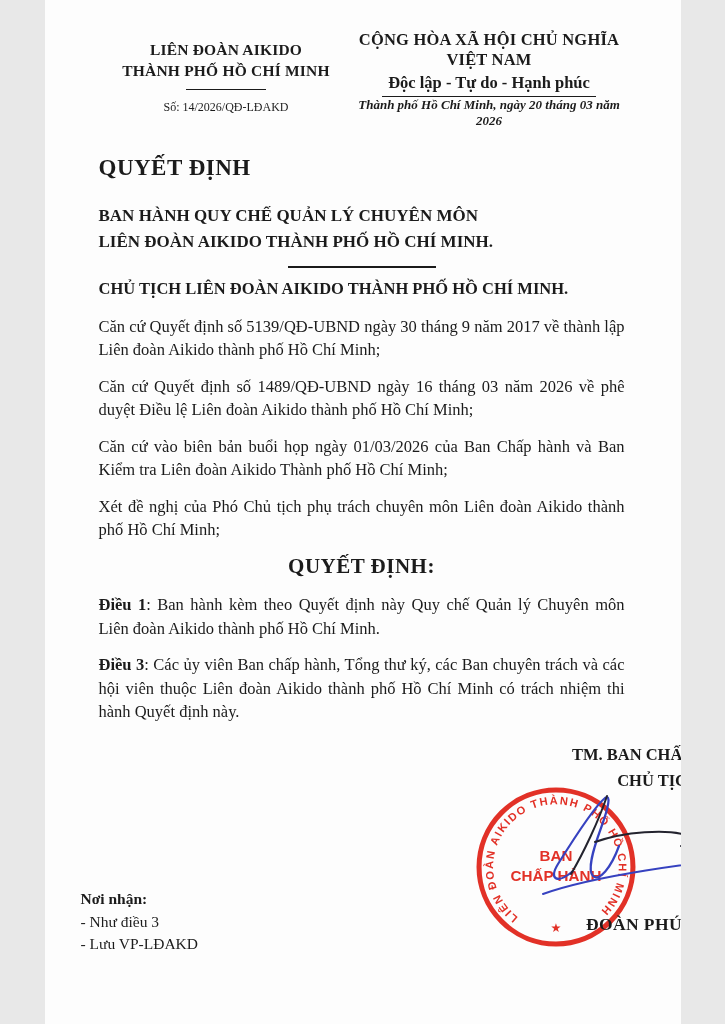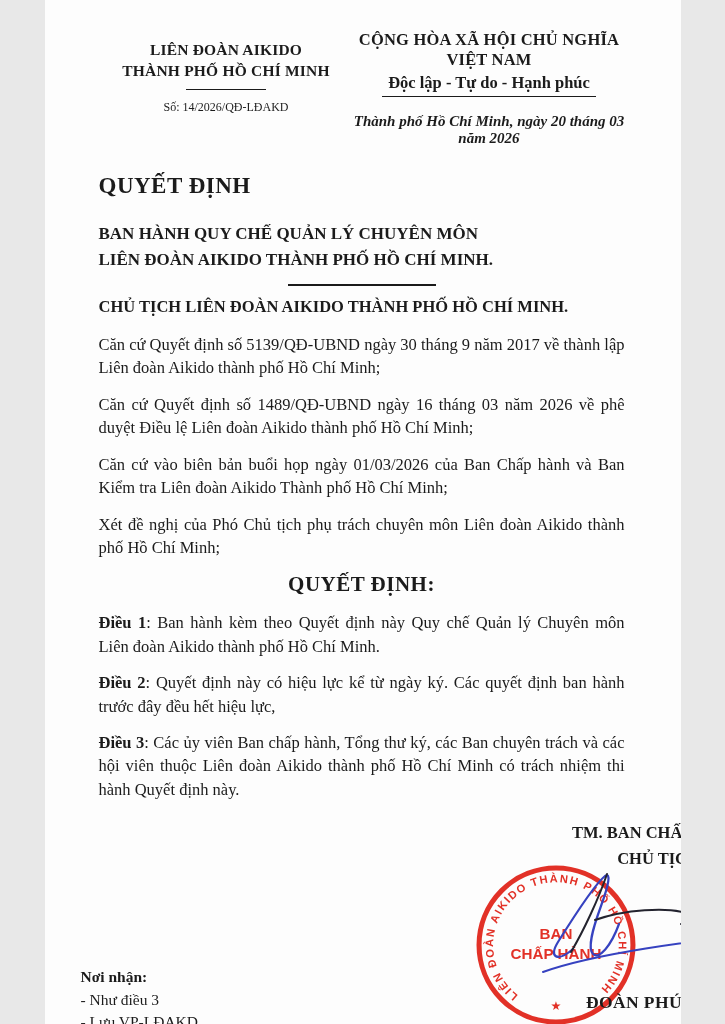--- a/index.html
+++ b/index.html
@@ -14,21 +14,21 @@
   
   .hdr { display:flex; }
   .hdr-left { width:255px; text-align:center; padding-top:10px; }
   .hdr-left .org-line { font-weight:bold; font-size:15.5px; line-height:1.35; letter-spacing:.2px; }
   .org-underline { width:80px; height:0; border-bottom:1.6px solid #1b1b1b; margin:7px auto 10px auto; }
   .doc-number { font-size:12px; }
   .hdr-right { flex:1; text-align:center; }
   .hdr-right .nat-line1 { font-weight:bold; font-size:16.5px; letter-spacing:.2px; }
   .hdr-right .nat-line2 { display:inline-block; font-weight:bold; font-size:16.5px; margin-top:3px;
                           padding:0 6px 3px 6px; border-bottom:1.6px solid #1b1b1b; }
-  .dateline { font-style:italic; font-weight:bold; font-size:15px; margin-top:16px; }
+  .dateline { font-style:italic; font-weight:bold; font-size:13px; margin-top:0; }
 
   
   .title-main { text-align:left; font-weight:bold; font-size:23px; margin-top:26px; letter-spacing:.5px; }
   .title-sub { text-align:left; font-weight:bold; font-size:17px; line-height:1.5; margin-top:22px; }
   .title-divider { width:148px; height:0; border-bottom:2px solid #1b1b1b; margin:12px auto 0 auto; }
   .authority { font-weight:bold; font-size:16.5px; margin-top:11px; }
 
   
   .body-text { margin-top:16px; }
   .body-text p { font-size:16.5px; line-height:1.42; text-align:justify; margin-bottom:13px; }
@@ -80,21 +80,20 @@
       <p>Căn cứ Quyết định số 5139/QĐ-UBND ngày 30 tháng 9 năm 2017 về thành lập Liên đoàn Aikido thành phố Hồ Chí Minh;</p>
       <p>Căn cứ Quyết định số 1489/QĐ-UBND ngày 16 tháng 03 năm 2026 về phê duyệt Điều lệ Liên đoàn Aikido thành phố Hồ Chí Minh;</p>
       <p>Căn cứ vào biên bản buổi họp ngày 01/03/2026 của Ban Chấp hành và Ban Kiểm tra Liên đoàn Aikido Thành phố Hồ Chí Minh;</p>
       <p>Xét đề nghị của Phó Chủ tịch phụ trách chuyên môn Liên đoàn Aikido thành phố Hồ Chí Minh;</p>
     </div>
 
     <div class="decision-heading">QUYẾT ĐỊNH:</div>
 
     <div class="articles">
       <p><b>Điều 1</b><span>: Ban hành kèm theo Quyết định này Quy chế Quản lý Chuyên môn Liên đoàn Aikido thành phố Hồ Chí Minh.</span></p>
-      <p><b>Điều 2</b><span>: Quyết định này có hiệu lực kể từ ngày ký. Các quyết định ban hành trước đây đều hết hiệu lực,</span></p>
       <p><b>Điều 3</b><span>: Các ủy viên Ban chấp hành, Tổng thư ký, các Ban chuyên trách và các hội viên thuộc Liên đoàn Aikido thành phố Hồ Chí Minh có trách nhiệm thi hành Quyết định này.</span></p>
     </div>
 
     <div class="sig-area">
 
       <div class="sig-heads">
         <div>TM. BAN CHẤP HÀNH</div>
         <div>CHỦ TỊCH</div>
       </div>
 

